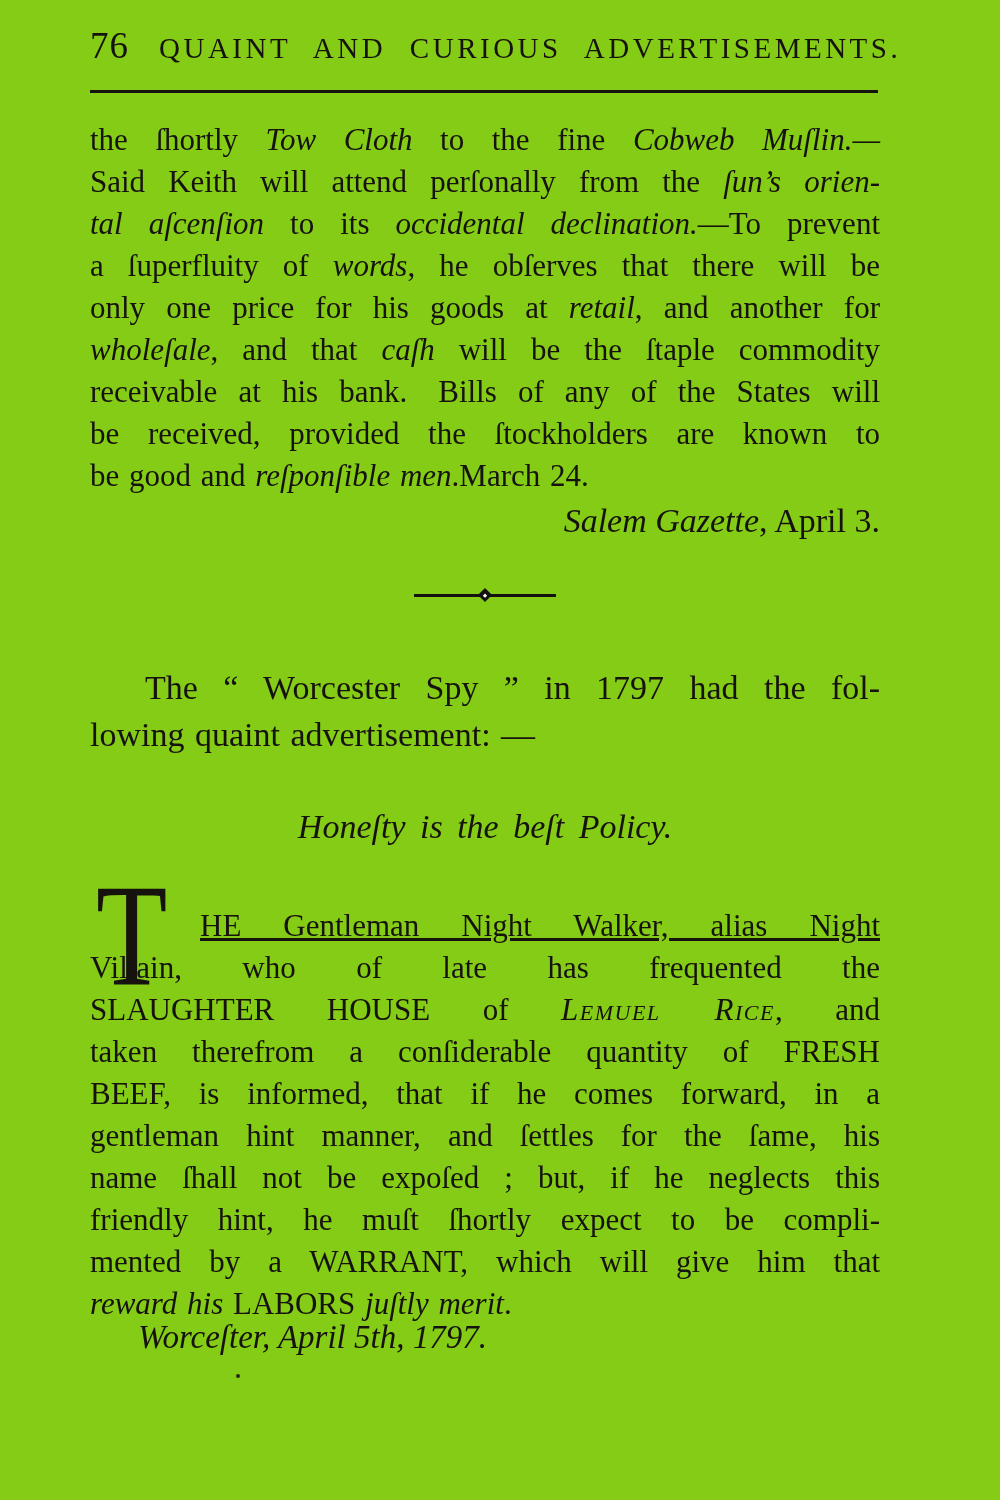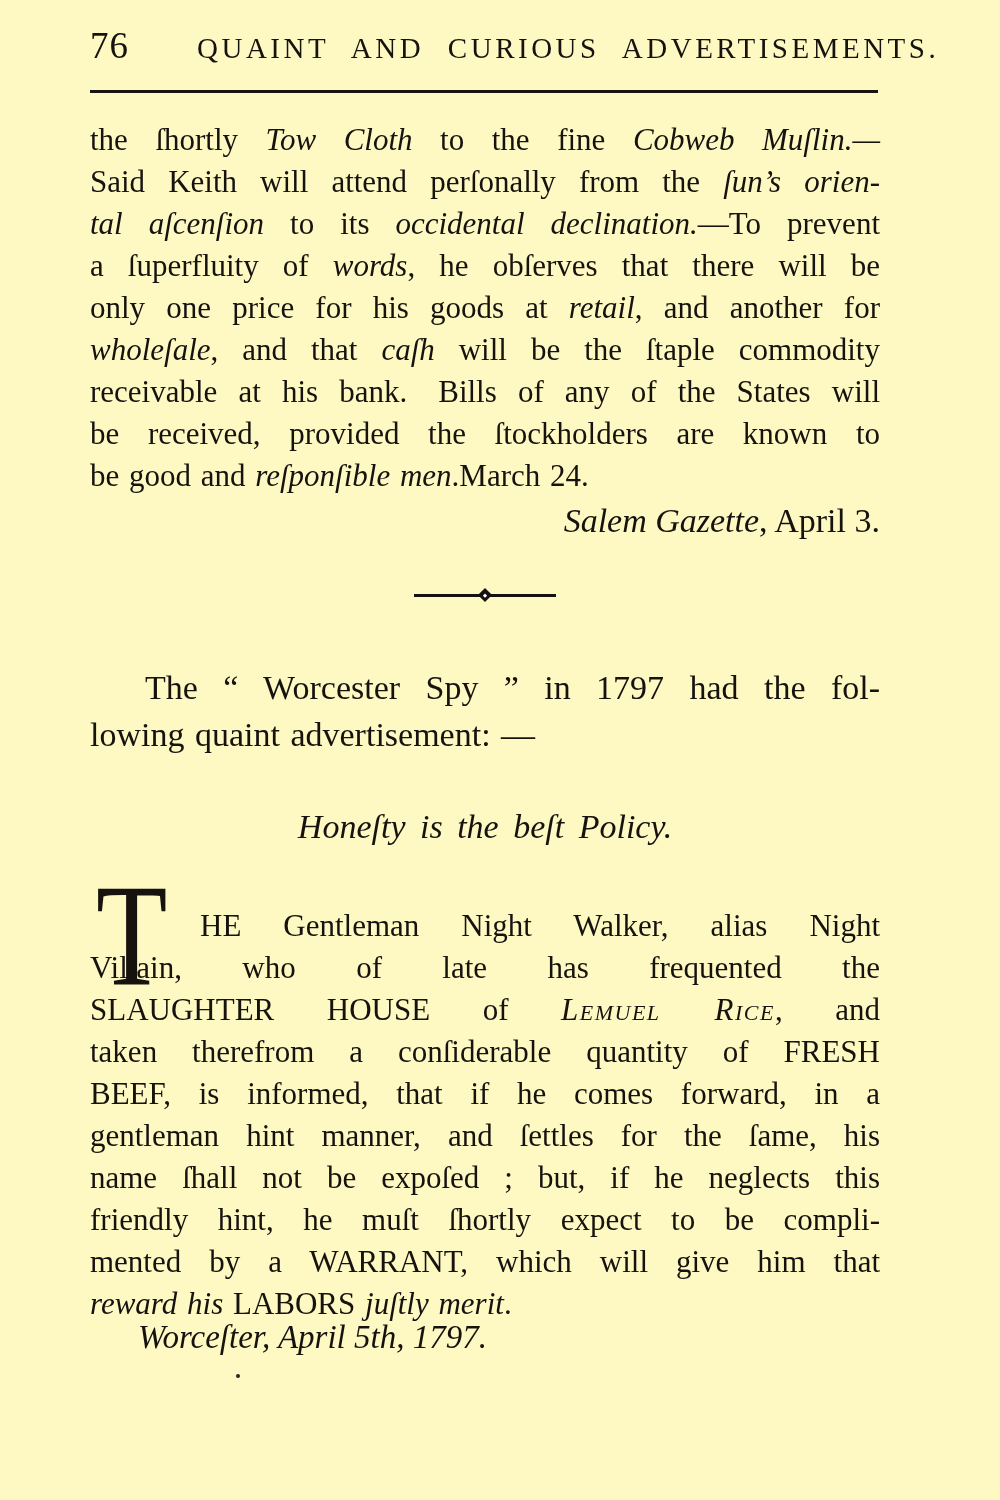--- a/index.html
+++ b/index.html
@@ -1,26 +1,26 @@
 <!DOCTYPE html>
 <html><head>
 <meta charset="utf-8">
 <style>
   html,body { margin:0; padding:0; background:#e8e8e8; }
   .page {
     position:relative; width:1000px; height:1500px; margin:0 auto;
-    background:#fef9c3; color:#16120e; overflow:hidden;
+    background:#84cc16; color:#16120e; overflow:hidden;
     font-family:"Liberation Serif","DejaVu Serif",serif;
   }
   .content { position:absolute; left:90px; width:790px; }
 
   
   .header { top:24px; display:flex; align-items:baseline; }
   .pagenum { font-size:37px; letter-spacing:1px; }
-  .runtitle { font-size:29px; letter-spacing:3.5px; word-spacing:13px; margin-left:68px; white-space:nowrap; }
+  .runtitle { font-size:29px; letter-spacing:3.5px; word-spacing:13px; margin-left:30px; white-space:nowrap; }
   .rule { position:absolute; left:90px; top:90px; width:788px; height:3px; background:#17130f; }
 
   
   .para { }
   .line { font-size:31px; line-height:42px; word-spacing:2px; white-space:normal; }
   .jl { text-align:justify; text-align-last:justify; }
   .i { font-style:italic; }
   .sc { font-variant:small-caps; letter-spacing:1.5px;font-style:italic; }
 
   .salem { top:119px; }
@@ -35,21 +35,21 @@
   .divdot { position:absolute; left:3.5px; top:3.5px; width:3px; height:3px; background:#fefefd; }
 
   .intro { top:664px; }
   .intro .line { font-size:34px; line-height:47px; }
   .intro .line:nth-child(1) { padding-left:55px; }
 
   .heading { top:806px; text-align:center; font-size:34px; line-height:42px; word-spacing:6px; }
 
   .notice { top:905px; }
   .notice .line:nth-child(1) { padding-left:86px; }
-  .notice .line:nth-child(2) { padding-left:110px; }
+  .notice .line:nth-child(2) { padding-left:110px;text-decoration:underline; }
   .dropcap {
     position:absolute; left:6px; top:-42px; font-size:146px; line-height:1;
     transform:scaleX(0.8); transform-origin:left top;
   }
   .dateline { top:1316px; padding-left:48px; font-size:33px; line-height:42px; }
 
   .speck { position:absolute; width:4px; height:4px; border-radius:50%; background:#2a2520; }
 </style>
 </head>
 <body>

